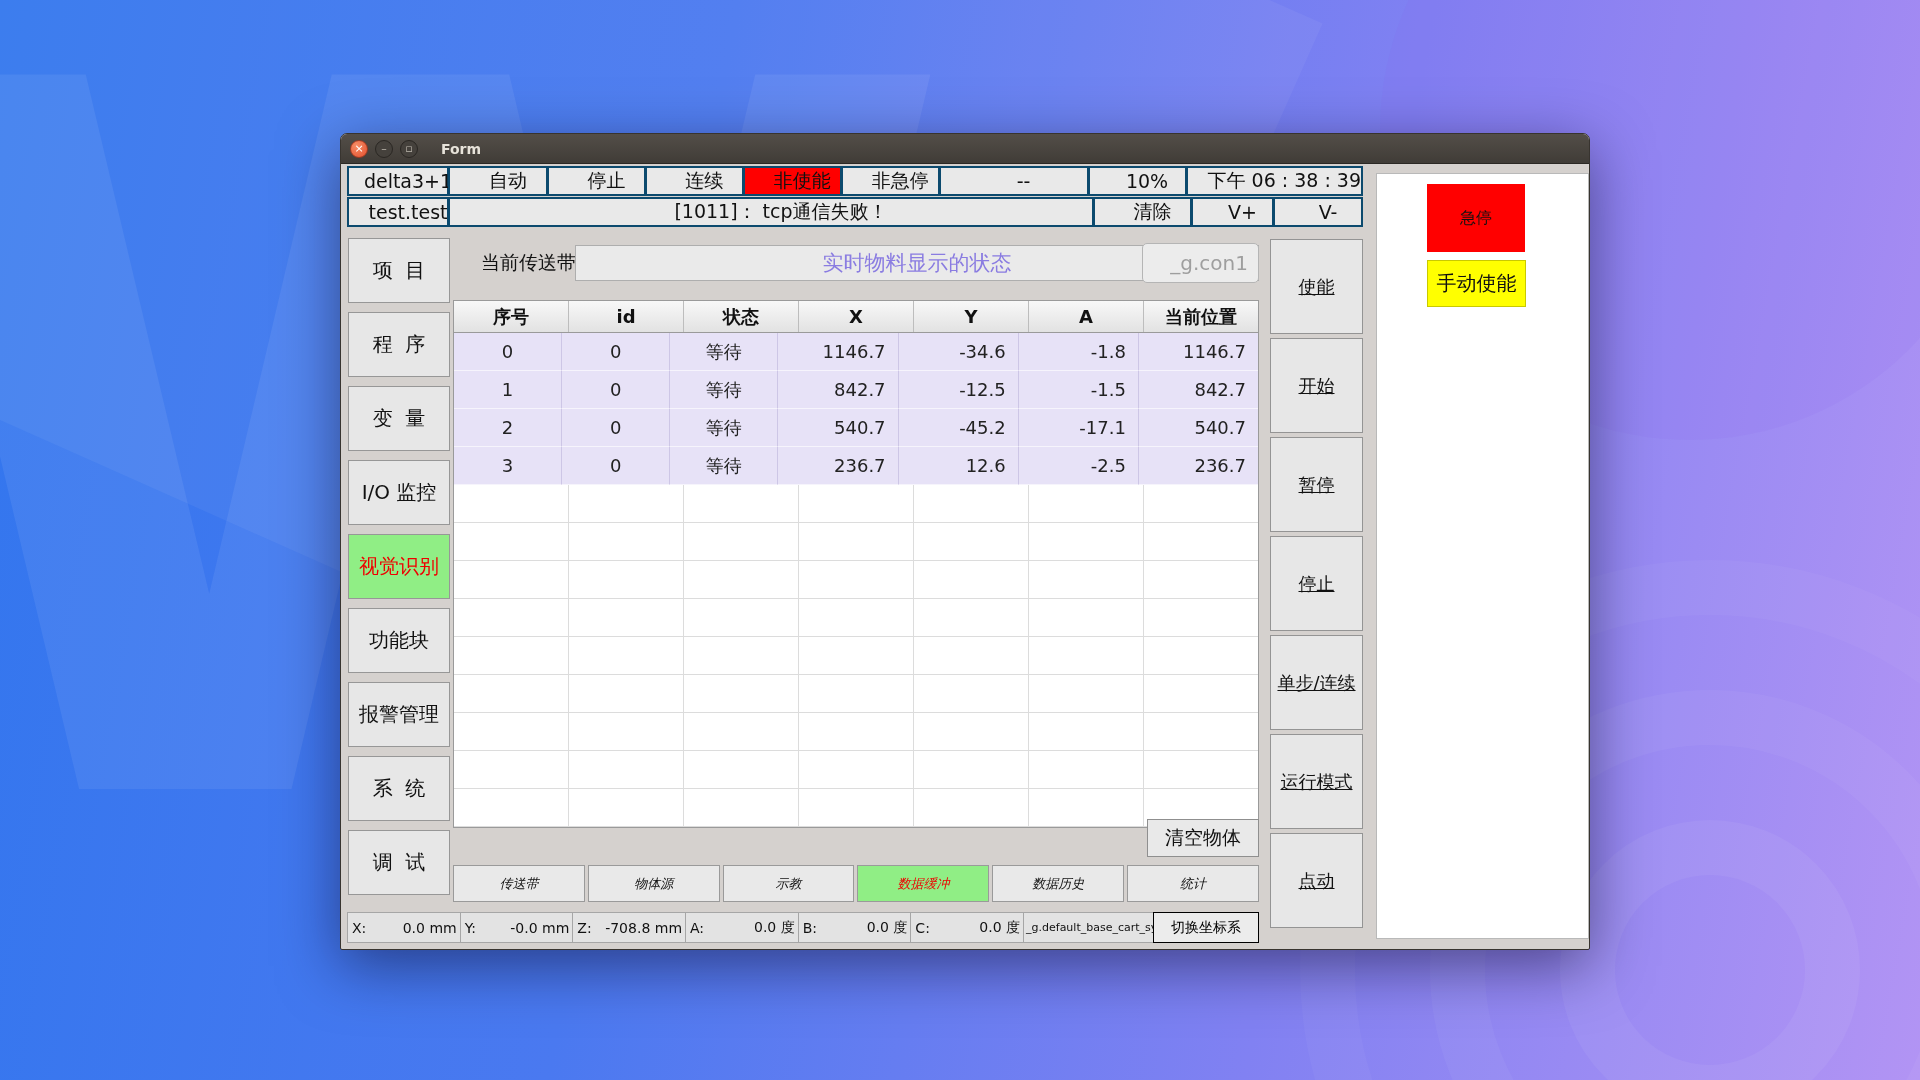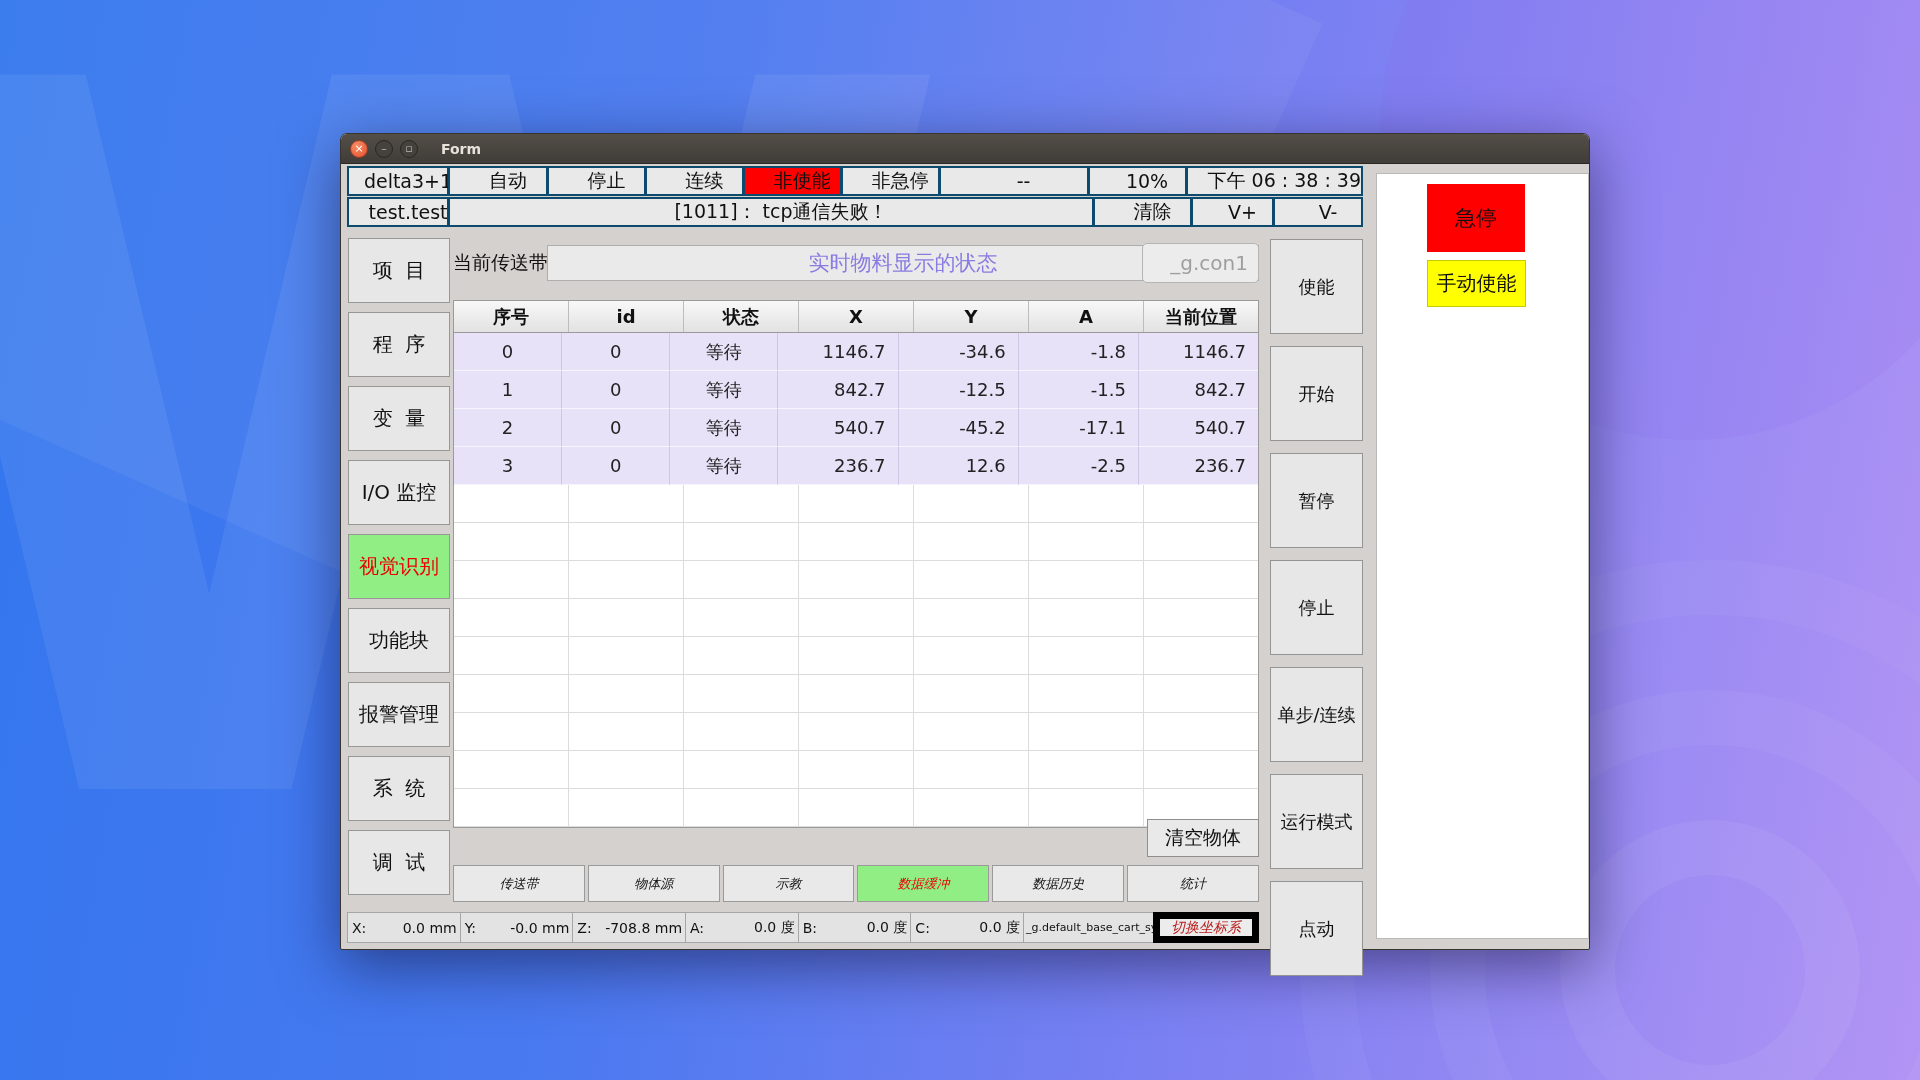--- a/index.html
+++ b/index.html
@@ -42,21 +42,21 @@
 
   
   .sidebar { position:absolute; left:7px; top:104px; width:102px; }
   .side-btn { height:65px; margin-bottom:9px; background:#e7e7e7; border:1px solid #979797;
     display:flex; align-items:center; justify-content:center; font-size:20px; color:#111;
     white-space:pre; cursor:default; }
   .side-btn.active { background:#90ee85; color:#ee0000; }
 
   
   .main { position:absolute; left:112px; top:110px; width:806px; }
-  .conveyor-row { display:flex; height:38px; align-items:center; }
+  .conveyor-row { display:flex; height:38px; align-items:center;margin-left:28px; }
   .conveyor-label { width:94px; font-size:19px; color:#111; white-space:nowrap; }
   .conveyor-combo { flex:1; height:36px; background:#eaeaea; border:1px solid #aeaeae;
     display:flex; align-items:center; justify-content:center; }
   .conveyor-combo span { color:#8a7ce1; font-size:21px; }
   .conveyor-id { width:117px; height:40px; margin-left:-117px; background:#ececec;
     border:1px solid #b5b5b5; border-radius:5px; display:flex; align-items:center;
     justify-content:flex-end; padding-right:10px; color:#9e9e9e; font-size:20px; position:relative; }
 
   .table { position:absolute; top:56px; left:0; width:806px; border:1px solid #9a9a9a; background:#fff; }
   .thead { display:flex; height:32px; background:linear-gradient(#f8f8f8,#e2e2e2); border-bottom:1px solid #9a9a9a; }
@@ -81,34 +81,34 @@
   .tab.active { background:#90ee85; color:#ee0000; }
 
   
   .statusbar { position:absolute; left:7px; top:778px; width:911px; height:31px; display:flex; }
   .seg { flex:1; background:#e3e3e3; border:1px solid #a6a6a6; margin-left:-1px;
     display:flex; align-items:center; justify-content:space-between; padding:0 3px 0 4px; }
   .seg-label { font-size:14px; color:#111; }
   .seg-val { font-size:14px; color:#111; white-space:nowrap; }
   .seg-frame { flex:0 0 131px; background:#e3e3e3; border:1px solid #a6a6a6; margin-left:-1px;
     display:flex; align-items:center; font-size:11px; color:#111; white-space:nowrap; overflow:hidden; padding:0 2px;}
-  .seg-btn { flex:0 0 106px; background:#ececec; border:7px solid #000000; margin-left:-1px;
-    display:flex; align-items:center; justify-content:center; font-size:14px; color:#b91c1c; cursor:default;font-style:italic; }
+  .seg-btn { flex:0 0 106px; background:#ececec; border:1px solid #000000; margin-left:-1px;
+    display:flex; align-items:center; justify-content:center; font-size:14px; color:#000000; cursor:default; }
 
   
   .right-controls { position:absolute; left:929px; top:105px; width:93px; }
-  .ctl-btn { height:95px; margin-bottom:12px; background:#e7e7e7; border:1px solid #949494;
+  .ctl-btn { height:95px; margin-bottom:4px; background:#e7e7e7; border:1px solid #949494;
     display:flex; align-items:center; justify-content:center; font-size:18px; color:#111;
-    white-space:nowrap; cursor:default; }
+    white-space:nowrap; cursor:default;text-decoration:underline; }
 
   
   .right-panel { position:absolute; left:1035px; top:39px; width:213px; height:766px;
     background:#ffffff; border:1px solid #b9b9b9; }
   .estop-btn { position:absolute; left:50px; top:10px; width:98px; height:68px; background:#ff0000;
-    display:flex; align-items:center; justify-content:center; font-size:21px; color:#111; cursor:default; }
+    display:flex; align-items:center; justify-content:center; font-size:16px; color:#111; cursor:default; }
   .manual-btn { position:absolute; left:50px; top:86px; width:99px; height:47px; background:#ffff00;
     border:1px solid #c9c900; display:flex; align-items:center; justify-content:center;
     font-size:20px; color:#111; cursor:default; }
 
   
   .w-a{width:102px;} .w-b{width:100px;} .w-c{width:99px;} .w-wide{width:150px;}
   .w-time{flex:1;} .w-alarm{width:646px; justify-content:center;} .w-vp{width:83px;} .w-vm{flex:1;}
 </style>
 </head>
 <body>

